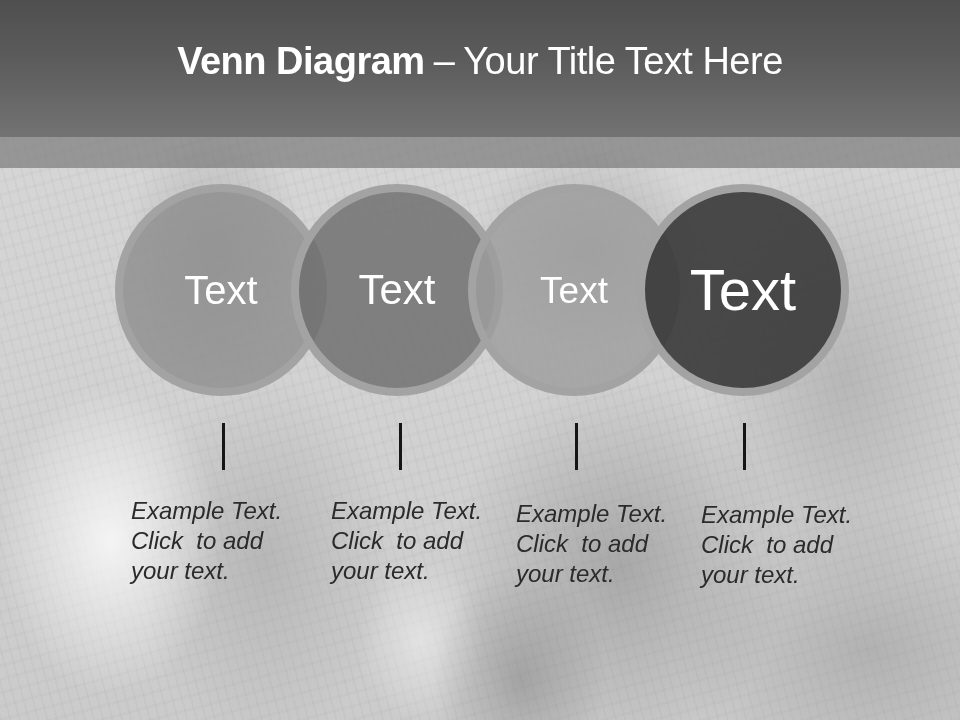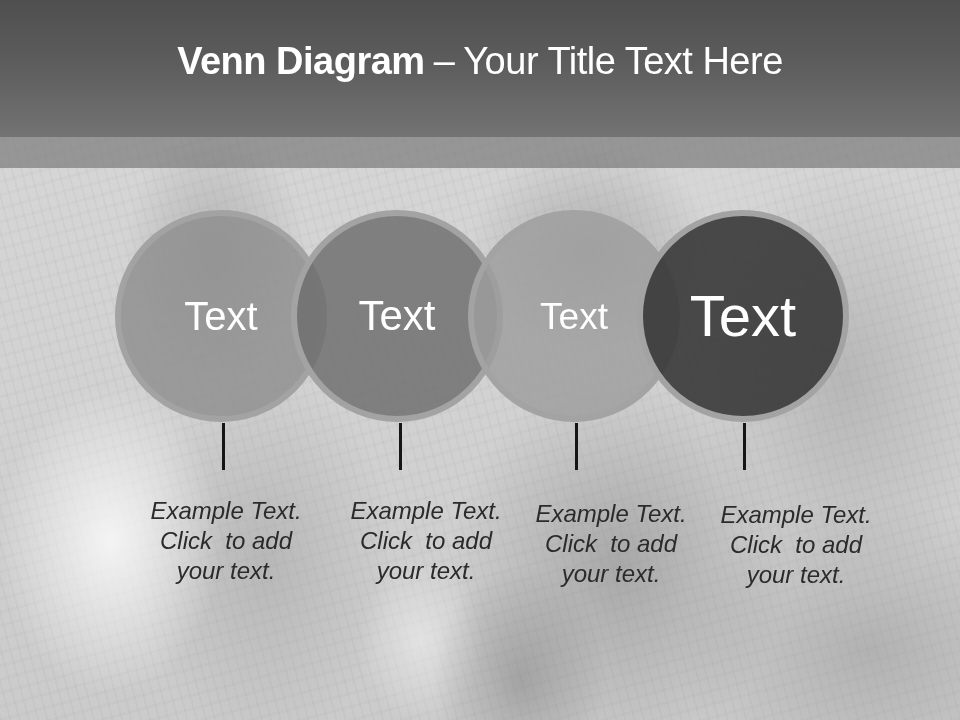--- a/index.html
+++ b/index.html
@@ -1,16 +1,16 @@
 <!DOCTYPE html>
 <html><head>
 <meta charset="utf-8">
 <style>
   html, body { margin: 0; padding: 0; background: #ffffff; }
-  * { box-sizing: border-box; text-align: center; }
+  * { box-sizing: border-box; }
 
   .slide {
     position: relative;
     width: 960px;
     height: 720px;
     overflow: hidden;
     font-family: "Liberation Sans", sans-serif;
   }
 
   
@@ -60,23 +60,23 @@
     color: #ffffff;
     white-space: nowrap;
     line-height: 1.0;
   }
   .title .t-bold { font-weight: 700; }
   .title .t-sep { margin: 0 9px; font-weight: 400; }
 
   
   .circle {
     position: absolute;
-    top: 210px;
+    top: 184px;
     width: 212px; height: 212px;
-    border: 6px solid #a3a3a3;
+    border: 8px solid #a3a3a3;
     border-radius: 50%;
     display: flex;
     align-items: center;
     justify-content: center;
   }
   .circle .label {
     color: #ffffff;
     line-height: 1;
     white-space: pre;
   }

